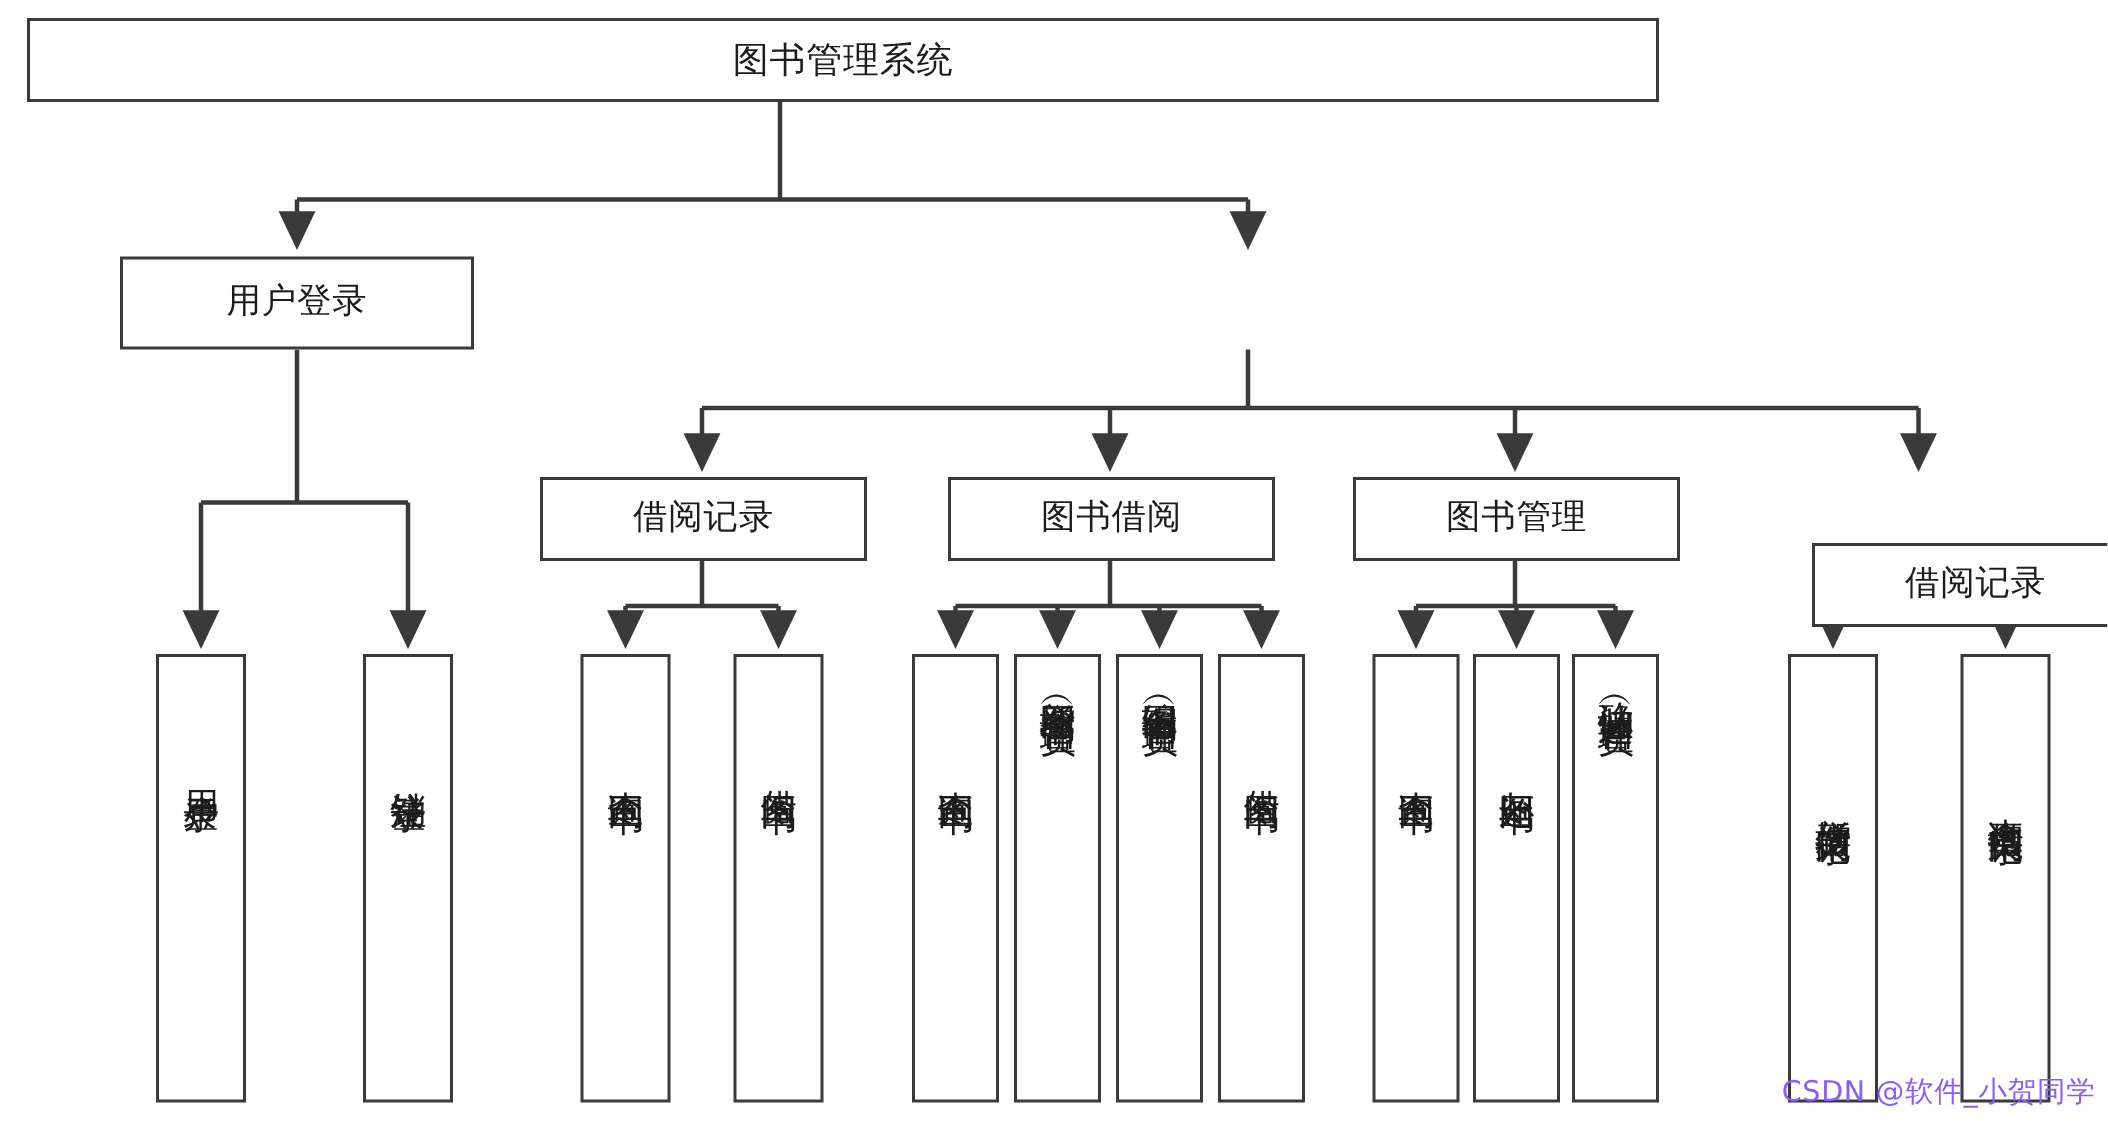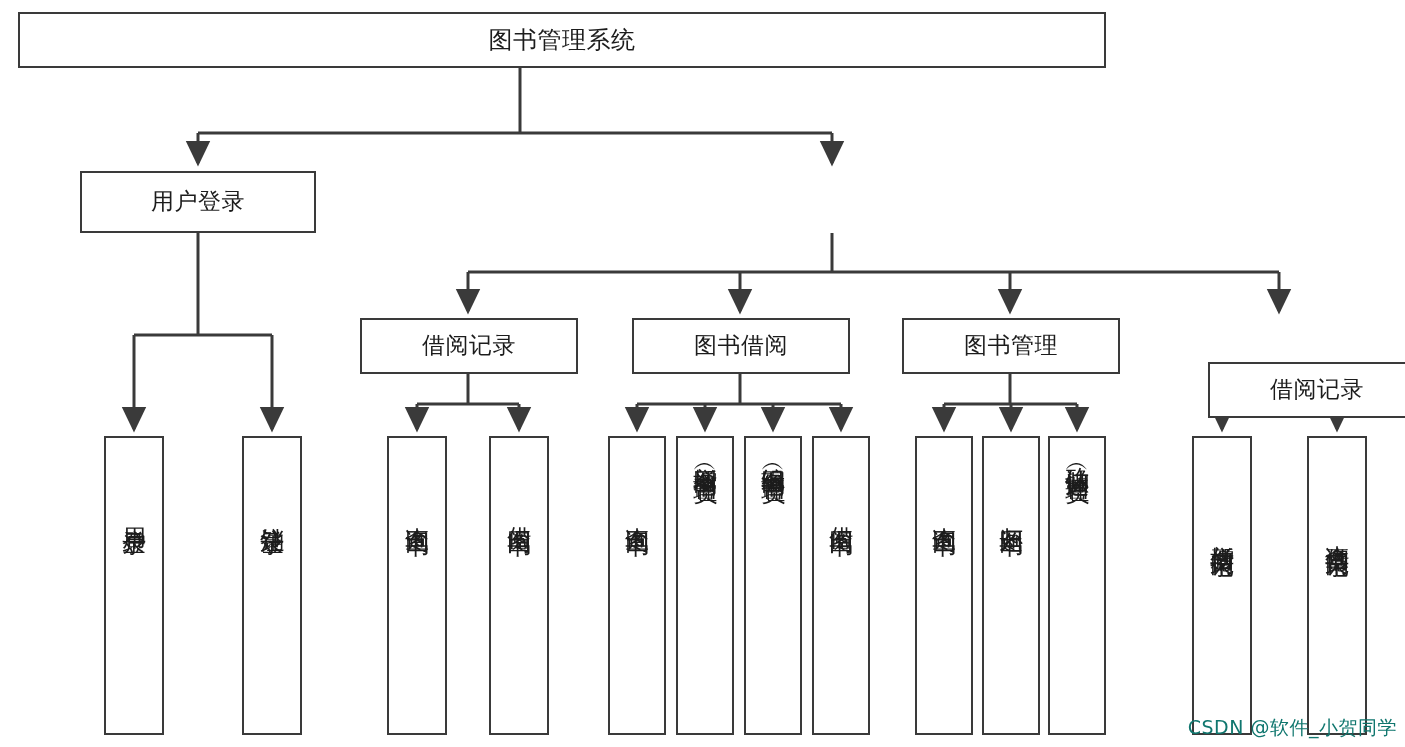--- a/index.html
+++ b/index.html
@@ -67,21 +67,21 @@
     margin-top: 60px;
   }
   .node.vert.midlow .label {
     margin-top: 78px;
   }
   #watermark {
     position: absolute;
     right: 8px;
     bottom: 6px;
     font-size: 19px;
-    color: #0f766e;
+    color: #8b5cf6;
     letter-spacing: 0.5px;
     white-space: nowrap;
     user-select: none;
   }
 </style>
 </head>
 <body>
 
 <div id="diagram-root">
 

